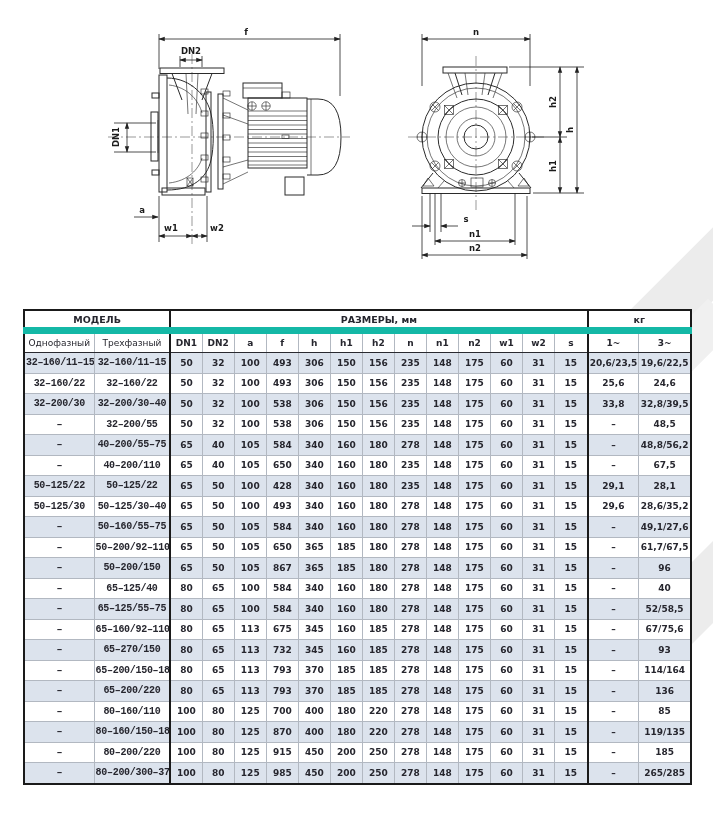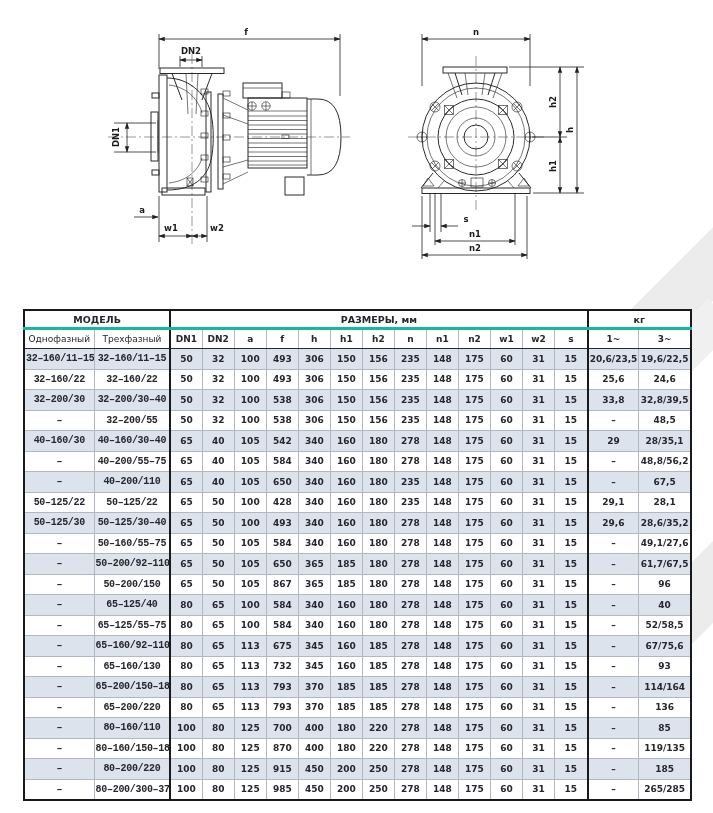--- a/index.html
+++ b/index.html
@@ -33,21 +33,21 @@
   table.dims{
     position:absolute;z-index:2;left:23px;top:309px;
     width:669px;border-collapse:collapse;table-layout:fixed;
     border:2px solid #1a1a1a;background:#fff;
   }
   table.dims th,table.dims td{
     border:1px solid #b2b8c1;
     text-align:center;vertical-align:middle;
     padding:0 1px;overflow:hidden;white-space:nowrap;
   }
-  thead tr.grp th{height:16px;font-size:9.5px;font-weight:bold;background:#fff;border-bottom:3px solid #14b8a6;}
+  thead tr.grp th{height:16px;font-size:9.5px;font-weight:bold;background:#fff;border-bottom:7px solid #14b8a6;}
   thead tr.sub th{height:18px;font-size:9px;background:#fff;border-bottom:1.5px solid #2a2a30;}
   thead tr.sub th.phase{font-weight:normal;margin-top:48px;}
   thead tr.sub th.letter{font-weight:bold;}
   tbody td{height:19.5px;font-size:9px;font-weight:bold;background:#fff;}
   tbody tr:nth-child(odd) td{background:#dce3ed;}
   .sep-l{border-left:2px solid #1a1a1a !important;}
   td.model-col{font-size:10px;letter-spacing:-0.3px;font-family:Liberation Mono, monospace;}
 </style>
 </head>
 <body>
@@ -417,39 +417,20 @@
           <td>235</td>
           <td>148</td>
           <td>175</td>
           <td>60</td>
           <td>31</td>
           <td>15</td>
           <td class="sep-l">–</td>
           <td>48,5</td>
         </tr>
         <tr>
-          <td class="model-col">40–160/30</td>
-          <td class="model-col">40–160/30–40</td>
-          <td class="sep-l">65</td>
-          <td>40</td>
-          <td>105</td>
-          <td>542</td>
-          <td>340</td>
-          <td>160</td>
-          <td>180</td>
-          <td>278</td>
-          <td>148</td>
-          <td>175</td>
-          <td>60</td>
-          <td>31</td>
-          <td>15</td>
-          <td class="sep-l">29</td>
-          <td>28/35,1</td>
-        </tr>
-        <tr>
           <td class="model-col">–</td>
           <td class="model-col">40–200/55–75</td>
           <td class="sep-l">65</td>
           <td>40</td>
           <td>105</td>
           <td>584</td>
           <td>340</td>
           <td>160</td>
           <td>180</td>
           <td>278</td>
@@ -627,21 +608,21 @@
           <td>148</td>
           <td>175</td>
           <td>60</td>
           <td>31</td>
           <td>15</td>
           <td class="sep-l">–</td>
           <td>67/75,6</td>
         </tr>
         <tr>
           <td class="model-col">–</td>
-          <td class="model-col">65–160/130</td>
+          <td class="model-col">65–270/150</td>
           <td class="sep-l">80</td>
           <td>65</td>
           <td>113</td>
           <td>732</td>
           <td>345</td>
           <td>160</td>
           <td>185</td>
           <td>278</td>
           <td>148</td>
           <td>175</td>

